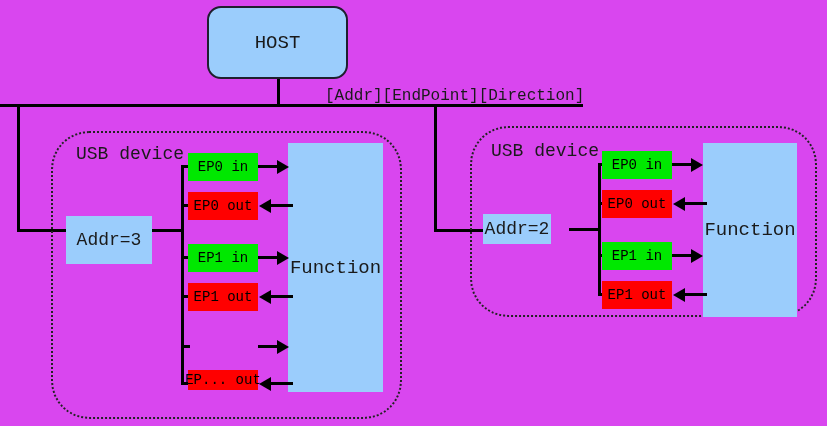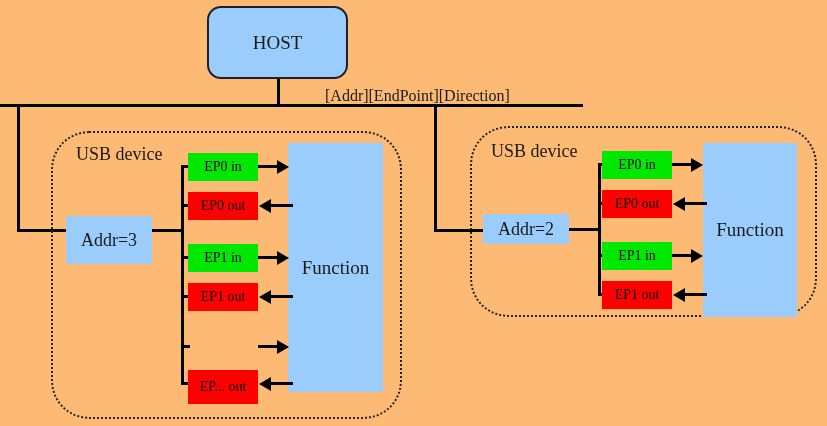--- a/index.html
+++ b/index.html
@@ -4,22 +4,22 @@
 <style>
   html, body {
     margin: 0;
     padding: 0;
     background: #ffffff;
   }
   #root {
     position: relative;
     width: 827px;
     height: 426px;
-    background: #fdba74;
-    font-family: Liberation Serif, serif;
+    background: #d946ef;
+    font-family: Liberation Mono, monospace;
     overflow: hidden;
   }
   .abs { position: absolute; }
 
   
   .host-box {
     left: 207px; top: 6px;
     width: 141px; height: 73px;
     background: #9BCDFC;
     border: 2px solid #1F1F2E;
@@ -161,34 +161,34 @@
     <span>EP1 out</span>
   </div>
   <div class="abs wire wire-h" style="left:271px; top:295px; width:22px;"></div>
   <div class="abs arrow-head arrow-left" style="left:259px; top:290px;"></div>
 
   <div class="abs wire wire-h" style="left:181px; top:345px; width:9px;"></div>
   <div class="abs wire wire-h" style="left:258px; top:345px; width:22px;"></div>
   <div class="abs arrow-head arrow-right" style="left:277px; top:340px;"></div>
 
   <div class="abs wire wire-h" style="left:181px; top:382px; width:9px;"></div>
-  <div class="abs ep-box ep-out" style="left:188px; top:370px; width:70px; height:34px;text-align:right;">
+  <div class="abs ep-box ep-out" style="left:188px; top:370px; width:70px; height:20px;text-align:right;">
     <span>EP... out</span>
   </div>
   <div class="abs wire wire-h" style="left:271px; top:382px; width:22px;"></div>
   <div class="abs arrow-head arrow-left" style="left:259px; top:377px;"></div>
 
   <div class="abs wire wire-v" style="left:434px; top:104px; height:128px;"></div>
   <div class="abs wire wire-h" style="left:434px; top:229px; width:52px;"></div>
 
   <div class="abs device-outline" style="left:470px; top:126px; width:347px; height:191px;"></div>
 
   <div class="abs device-title" style="left:491px; top:141px;">USB device</div>
 
-  <div class="abs addr-box" style="left:483px; top:214px; width:86px; height:30px;">
+  <div class="abs addr-box" style="left:483px; top:214px; width:68px; height:30px;">
     <span>Addr=2</span>
   </div>
 
   <div class="abs wire wire-h" style="left:569px; top:228px; width:32px;"></div>
   <div class="abs wire wire-v" style="left:598px; top:165px; height:131px;"></div>
 
   <div class="abs function-box" style="left:703px; top:143px; width:94px; height:174px;">
     <span>Function</span>
   </div>
 

